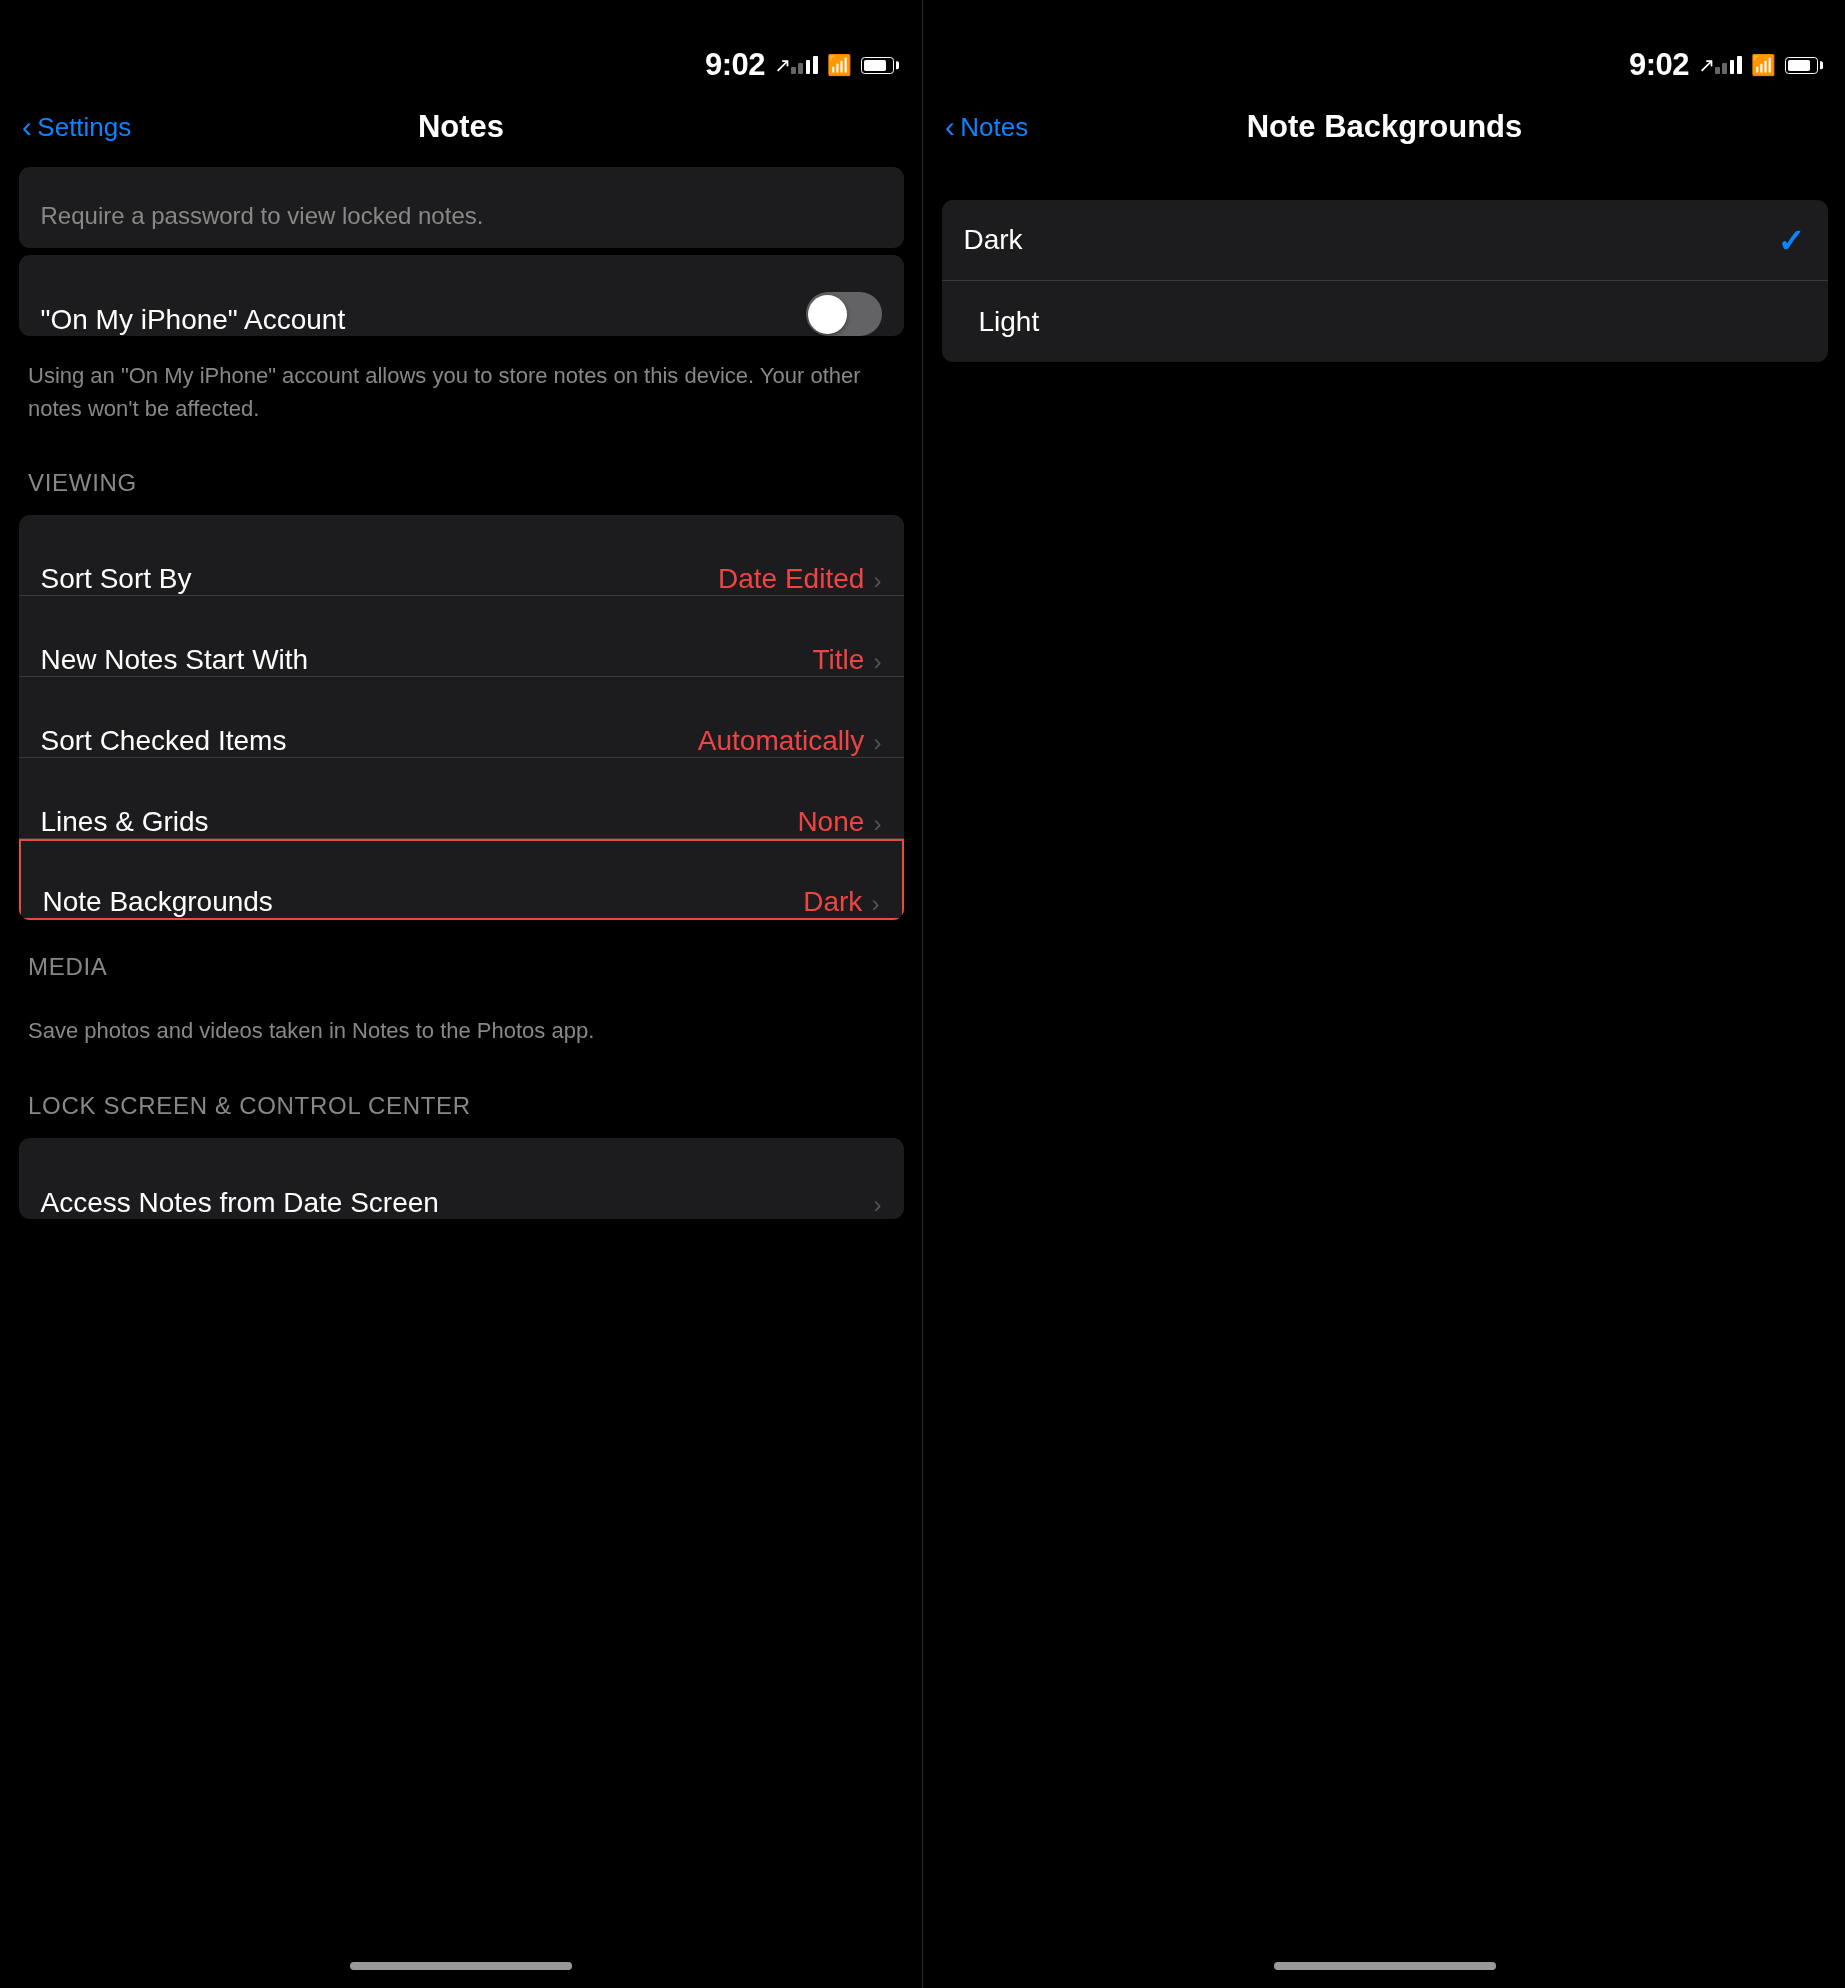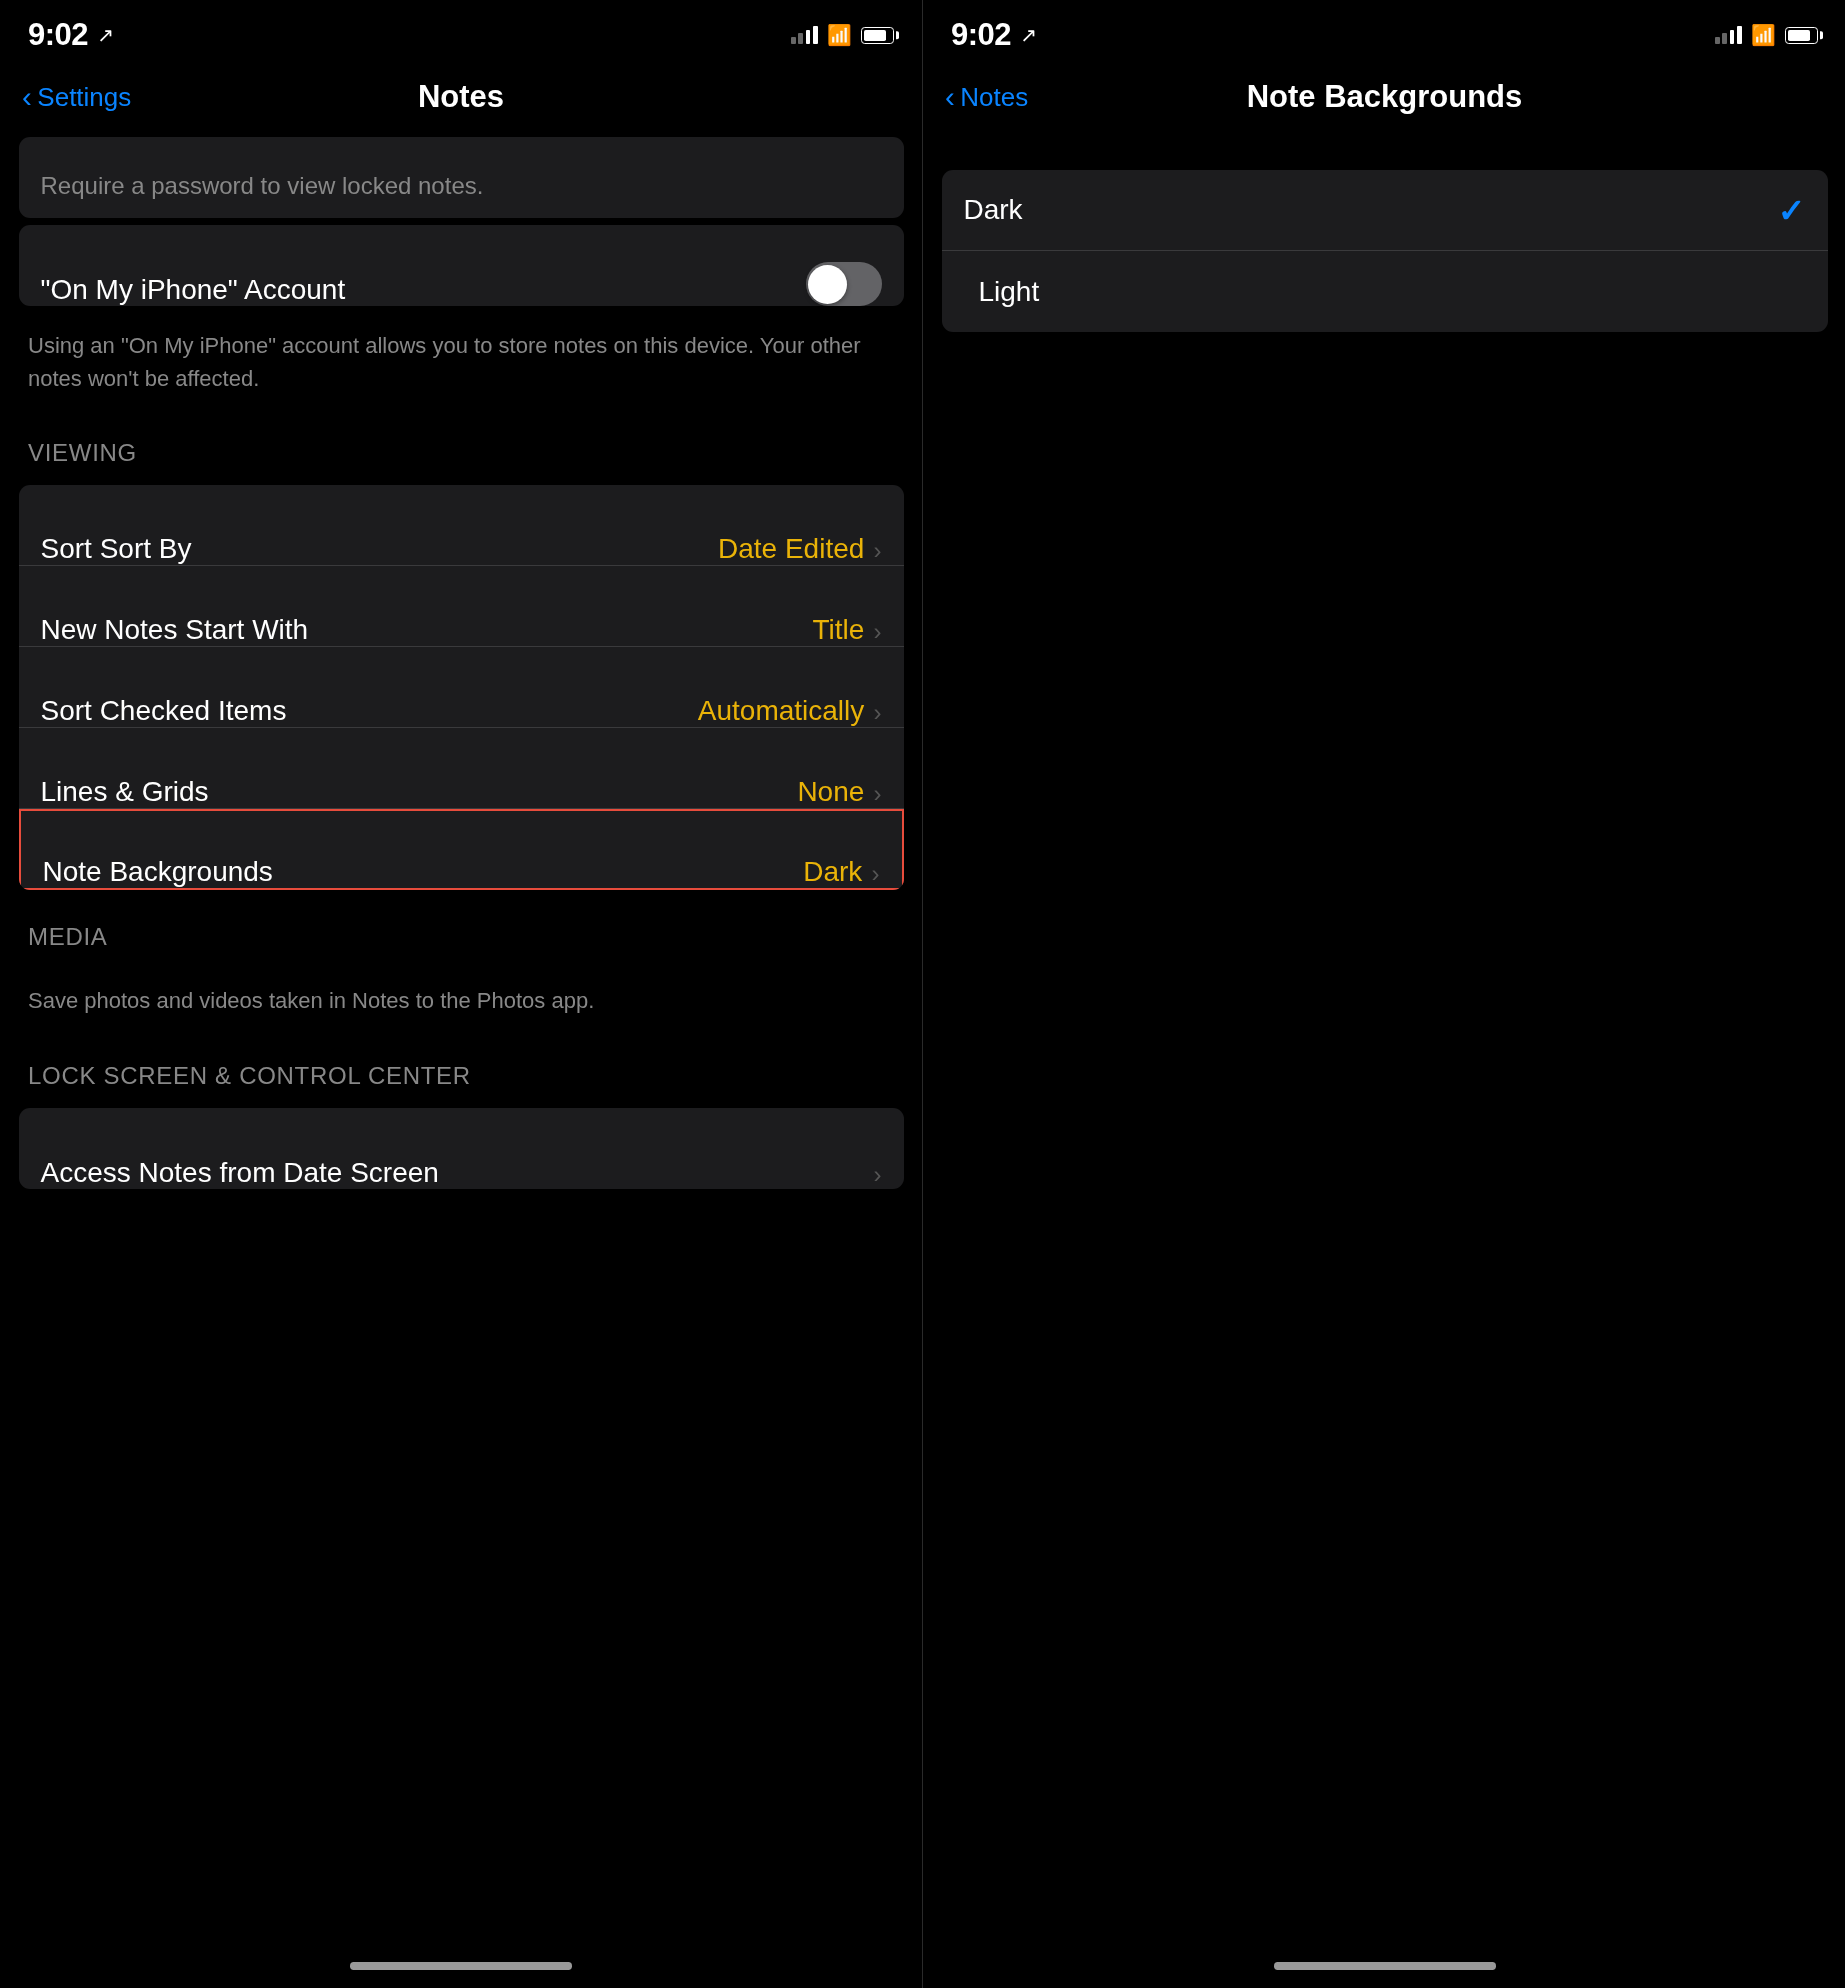--- a/index.html
+++ b/index.html
@@ -20,25 +20,26 @@
       color: #fff;
       display: flex;
       flex-direction: column;
       position: relative;
     }
     .panel-left { border-right: 0.9px solid #2a2a2a; }
 
     
     .status-bar {
       display: flex;
-      justify-content: space-between;
+      justify-content: flex-end;
       align-items: center;
       padding: 16.6px 28px 9.2px;
       height: 63px;
       flex-shrink: 0;
+      margin-top: 30px;
     }
     .status-time {
       font-size: 31px;
       font-weight: 600;
       color: #fff;
       letter-spacing: -0.5px;
     }
     .status-icons {
       display: flex;
       align-items: center;
@@ -147,21 +148,21 @@
       position: relative;
     }
     .list-item:last-child { border-bottom: none; }
     .list-item-label {
       font-size: 28px;
       color: #fff;
       flex: 1;
     }
     .list-item-value {
       font-size: 28px;
-      color: #eab308;
+      color: #ef4444;
       margin-right: 9.2px;
     }
     .list-item-chevron {
       font-size: 24px;
       color: #555;
     }
 
     
     .toggle {
       width: 76px;

